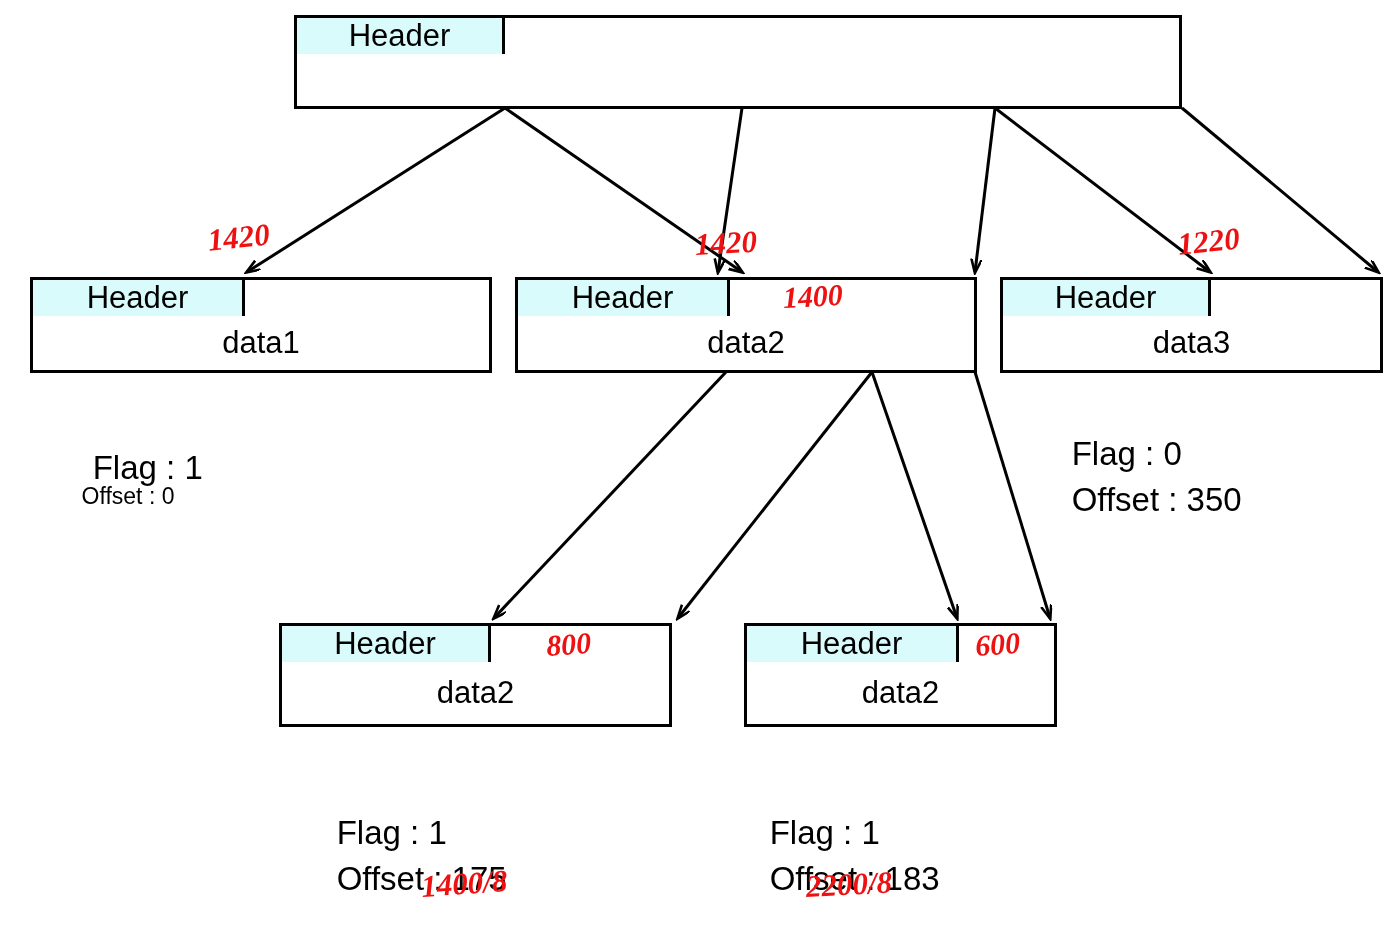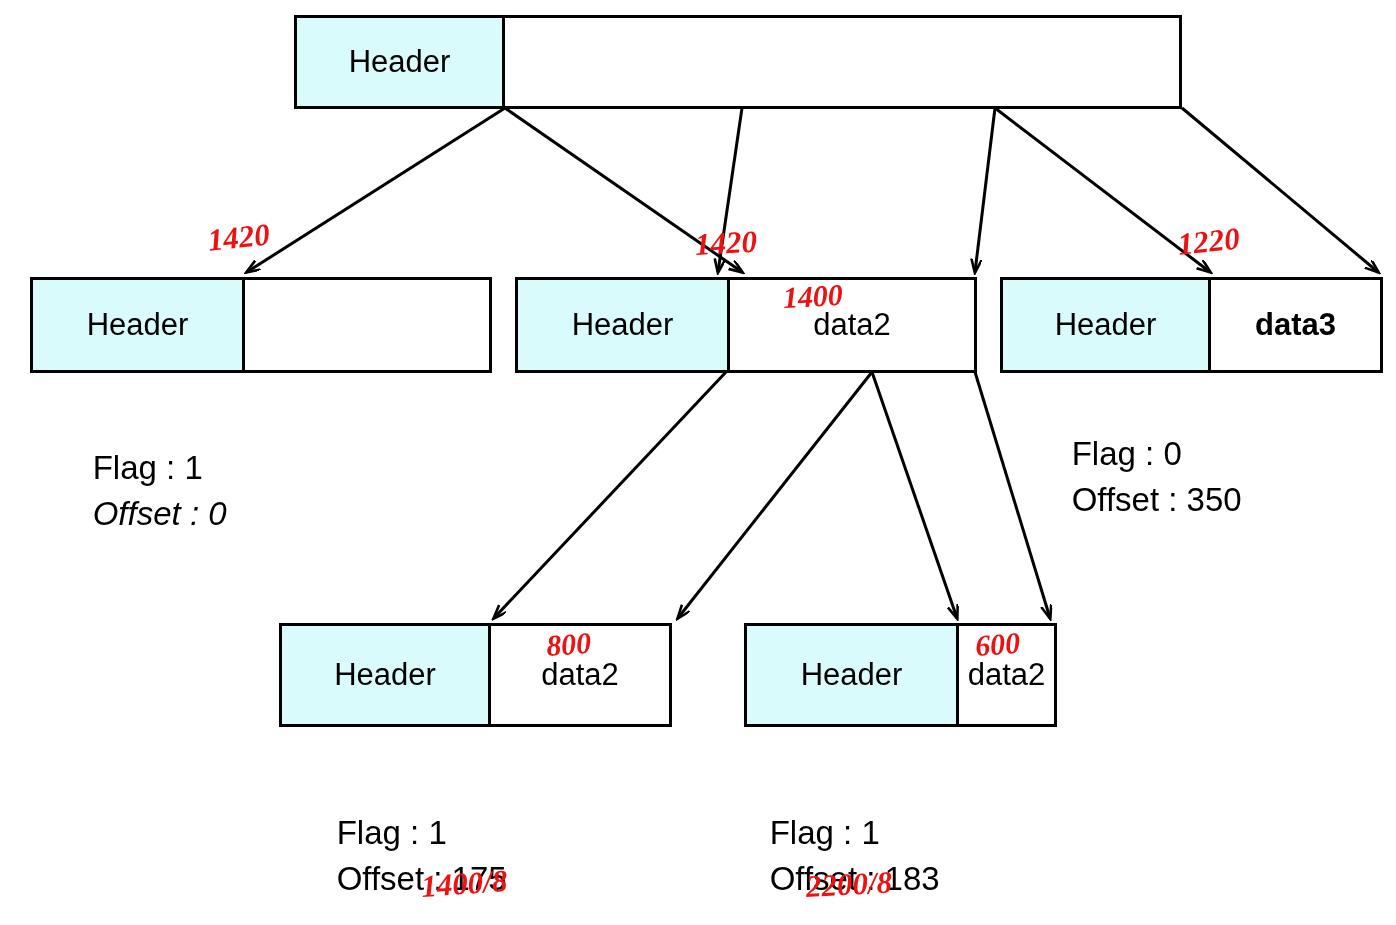--- a/index.html
+++ b/index.html
@@ -24,20 +24,21 @@
     width: 1396px;
     height: 925px;
     pointer-events: none;
   }
   .pkt {
     position: absolute;
     box-sizing: border-box;
     display: flex;
     border: 3px solid #000000;
     background: #ffffff;
+    flex-direction: column;
   }
   .cell {
     box-sizing: border-box;
     display: flex;
     align-items: center;
     justify-content: center;
     position: relative;
     font-family: "Liberation Sans", sans-serif;
     color: #000000;
     white-space: nowrap;
@@ -108,45 +109,48 @@
     <span>1420</span>
   </div>
   <div class="red" style="left:1176px; top:227px; font-size:31px; transform:rotate(-6deg);">
     <span>1220</span>
   </div>
 
   <div class="pkt" style="left:30px; top:277px; width:462px; height:96px;">
     <div class="cell hdr" style="width:212px; font-size:31px;">
       <span>Header</span>
     </div>
+    <div class="cell body" style="flex:1; font-size:31px;">
+      <span>data1</span>
+    </div>
   </div>
   <div class="lbl" style="left:56px; top:410px; font-size:33px;">
     <span>Flag : 1</span>
   </div>
-  <div class="lbl" style="left:56px; top:456px; font-size:33px;font-style:italic;">
+  <div class="lbl" style="left:56px; top:456px; font-size:23px;">
     <span>Offset : 0</span>
   </div>
 
   <div class="pkt" style="left:515px; top:277px; width:462px; height:96px;">
     <div class="cell hdr" style="width:212px; font-size:31px;">
       <span>Header</span>
     </div>
     <div class="cell body" style="flex:1; font-size:31px;">
       <span>data2</span>
     </div>
   </div>
   <div class="red" style="left:782px; top:281px; font-size:30px; transform:rotate(-3deg);">
     <span>1400</span>
   </div>
 
   <div class="pkt" style="left:1000px; top:277px; width:383px; height:96px;">
     <div class="cell hdr" style="width:208px; font-size:31px;">
       <span>Header</span>
     </div>
-    <div class="cell body" style="flex:1; font-size:31px;font-weight:bold;">
+    <div class="cell body" style="flex:1; font-size:31px;">
       <span>data3</span>
     </div>
   </div>
   <div class="lbl" style="left:1035px; top:396px; font-size:33px;">
     <span>Flag : 0</span>
   </div>
   <div class="lbl" style="left:1035px; top:442px; font-size:33px;">
     <span>Offset : 350</span>
   </div>
 

